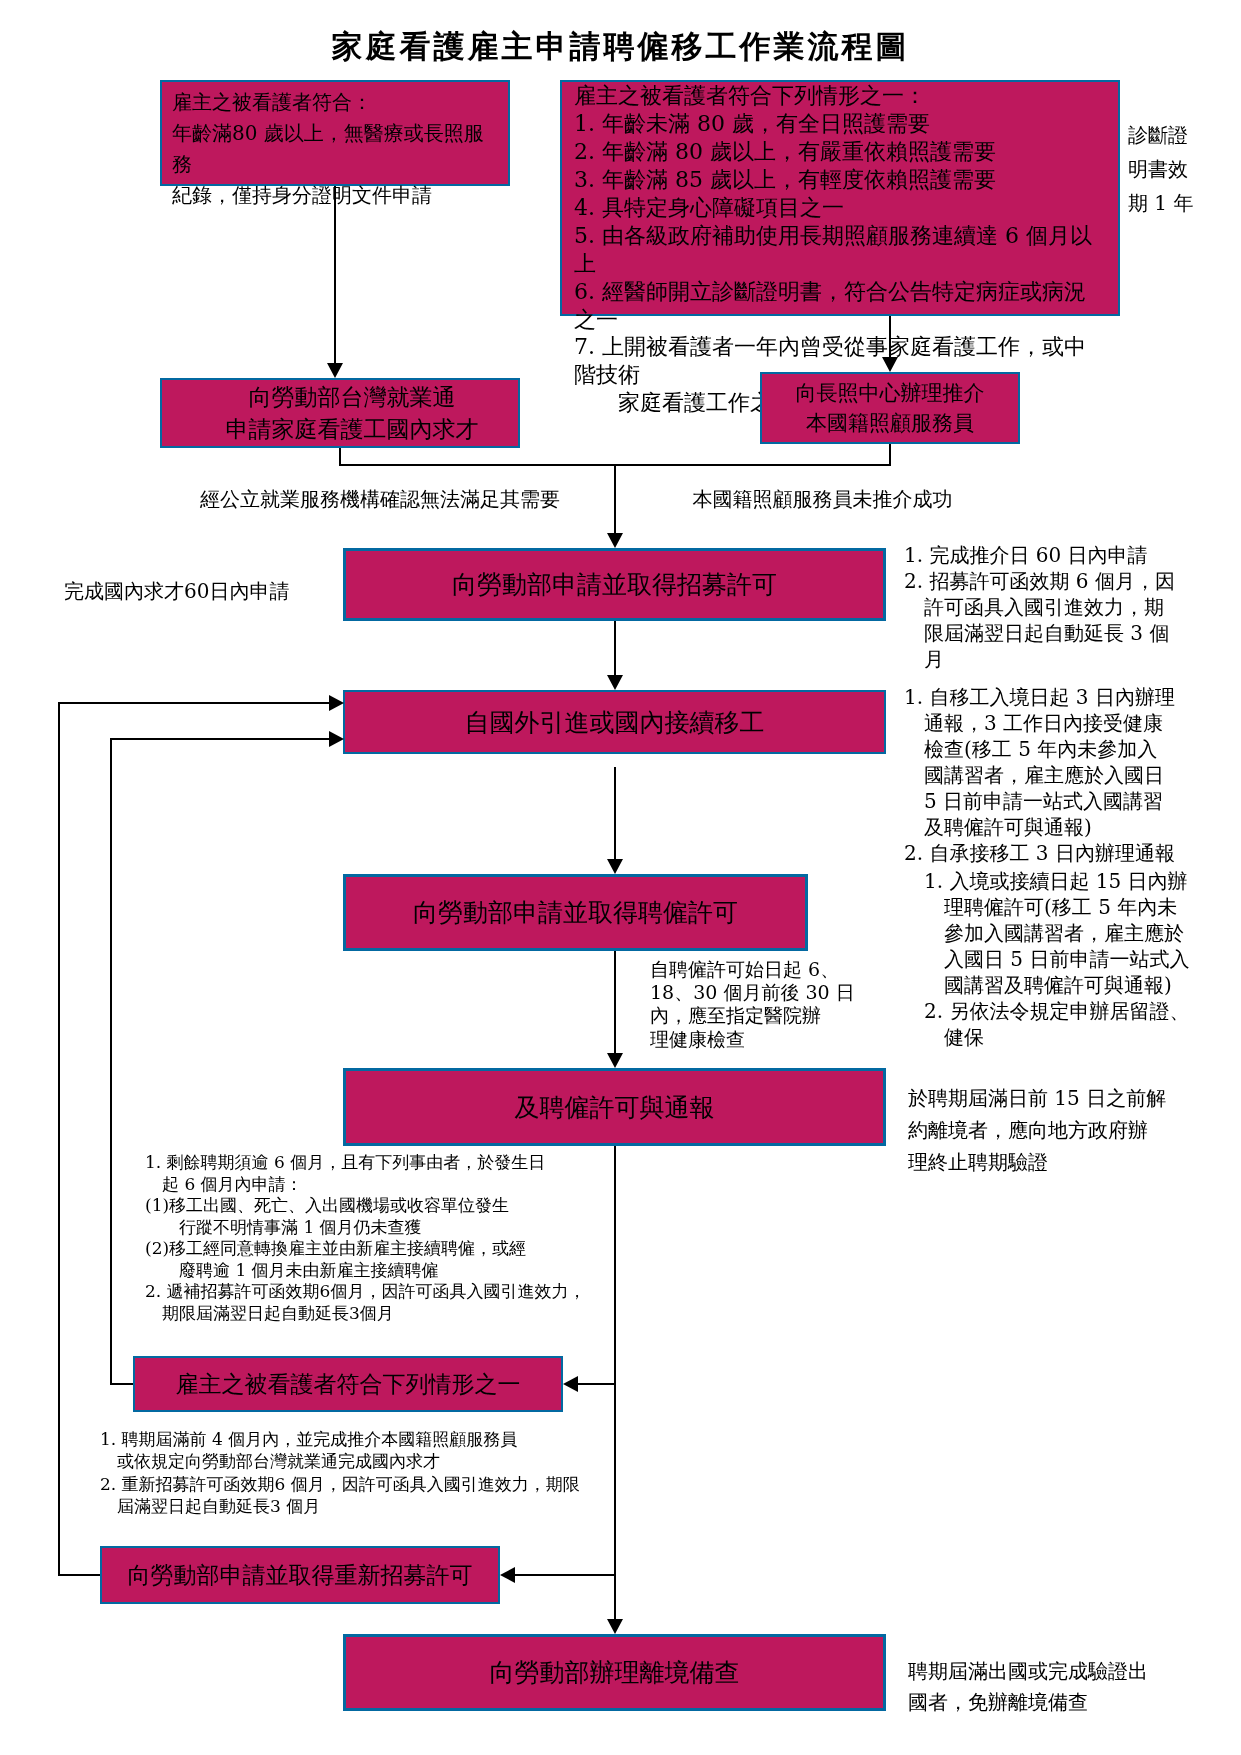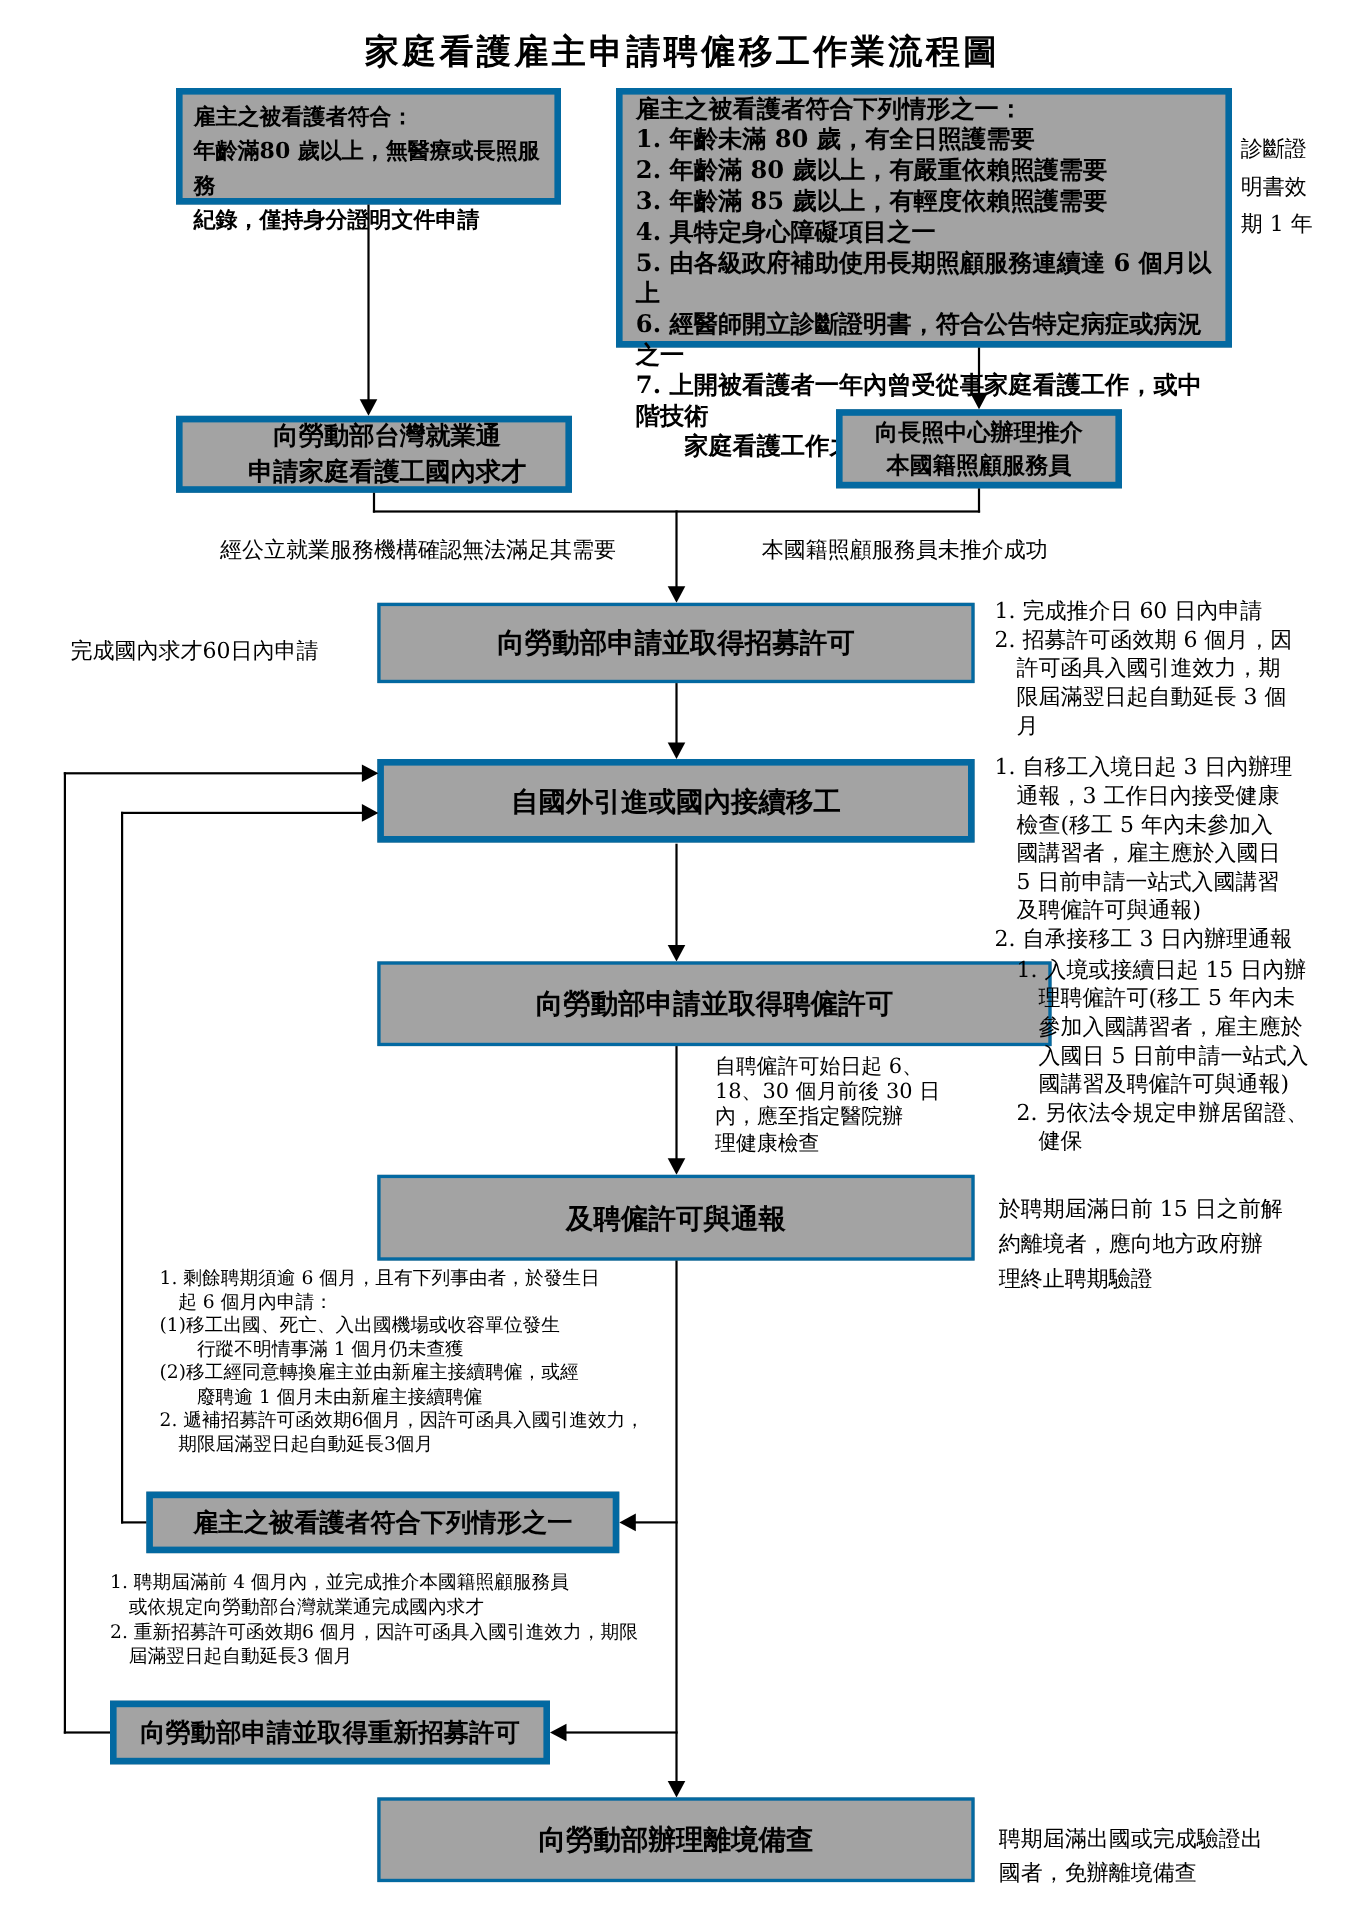--- a/index.html
+++ b/index.html
@@ -7,23 +7,23 @@
     position:relative; width:1241px; height:1755px; background:#ffffff;
     font-family:"DejaVu Serif","Liberation Serif",serif; color:#000;
     overflow:hidden;
   }
   .title {
     position:absolute; left:0; top:26px; width:100%;
     text-align:center; font-size:31px; font-weight:bold; letter-spacing:3px;
     white-space:pre-line;
   }
   .box {
-    position:absolute; border:6px solid #0369a1; background:#a3a3a3;
+    position:absolute; border:2px solid #0369a1; background:#be185d;
     display:flex; align-items:center; justify-content:center;
-    text-align:center; white-space:pre-line; box-sizing:border-box;font-weight:bold;
+    text-align:center; white-space:pre-line; box-sizing:border-box;
   }
   .box.thick { border-width:3px; }
   .box.left { justify-content:flex-start; text-align:left; align-items:flex-start; }
   .note {
     position:absolute; white-space:pre-line; text-align:left;
   }
   .center { text-align:center; }
   .vline, .hline { position:absolute; background:#000; }
   .ah { position:absolute; width:0; height:0; }
   .ah-down { border-left:8px solid transparent; border-right:8px solid transparent; border-top:15px solid #000; }
@@ -80,33 +80,33 @@
   <div class="note" style="left:64px;top:578px;width:275px;font-size:20px;">完成國內求才60日內申請</div>
   <div class="note" style="left:904px;top:542px;width:330px;font-size:20px;line-height:1.3;">1. 完成推介日 60 日內申請
 2. 招募許可函效期 6 個月，因
 　許可函具入國引進效力，期
 　限屆滿翌日起自動延長 3 個
 　月</div>
 
   <div class="vline" style="left:614px;top:621px;width:2px;height:56px;"></div>
   <div class="ah ah-down" style="left:607px;top:675px;"></div>
 
-  <div class="box" style="left:343px;top:690px;width:543px;height:76px;font-size:25px;">自國外引進或國內接續移工</div>
+  <div class="box" style="left:343px;top:690px;width:543px;height:64px;font-size:25px;">自國外引進或國內接續移工</div>
   <div class="note" style="left:904px;top:684px;width:334px;font-size:20px;line-height:1.3;">1. 自移工入境日起 3 日內辦理
 　通報，3 工作日內接受健康
 　檢查(移工 5 年內未參加入
 　國講習者，雇主應於入國日
 　5 日前申請一站式入國講習
 　及聘僱許可與通報)
 2. 自承接移工 3 日內辦理通報</div>
 
   <div class="vline" style="left:614px;top:767px;width:2px;height:94px;"></div>
   <div class="ah ah-down" style="left:607px;top:859px;"></div>
 
-  <div class="box thick" style="left:343px;top:874px;width:613px;height:77px;font-size:25px;">向勞動部申請並取得聘僱許可</div>
+  <div class="box thick" style="left:343px;top:874px;width:465px;height:77px;font-size:25px;">向勞動部申請並取得聘僱許可</div>
   <div class="note" style="left:904px;top:868px;width:334px;font-size:20px;line-height:1.3;margin-left:20px;">1. 入境或接續日起 15 日內辦
 　理聘僱許可(移工 5 年內未
 　參加入國講習者，雇主應於
 　入國日 5 日前申請一站式入
 　國講習及聘僱許可與通報)
 2. 另依法令規定申辦居留證、
 　健保</div>
 
   <div class="vline" style="left:614px;top:951px;width:2px;height:104px;"></div>
   <div class="ah ah-down" style="left:607px;top:1053px;"></div>

